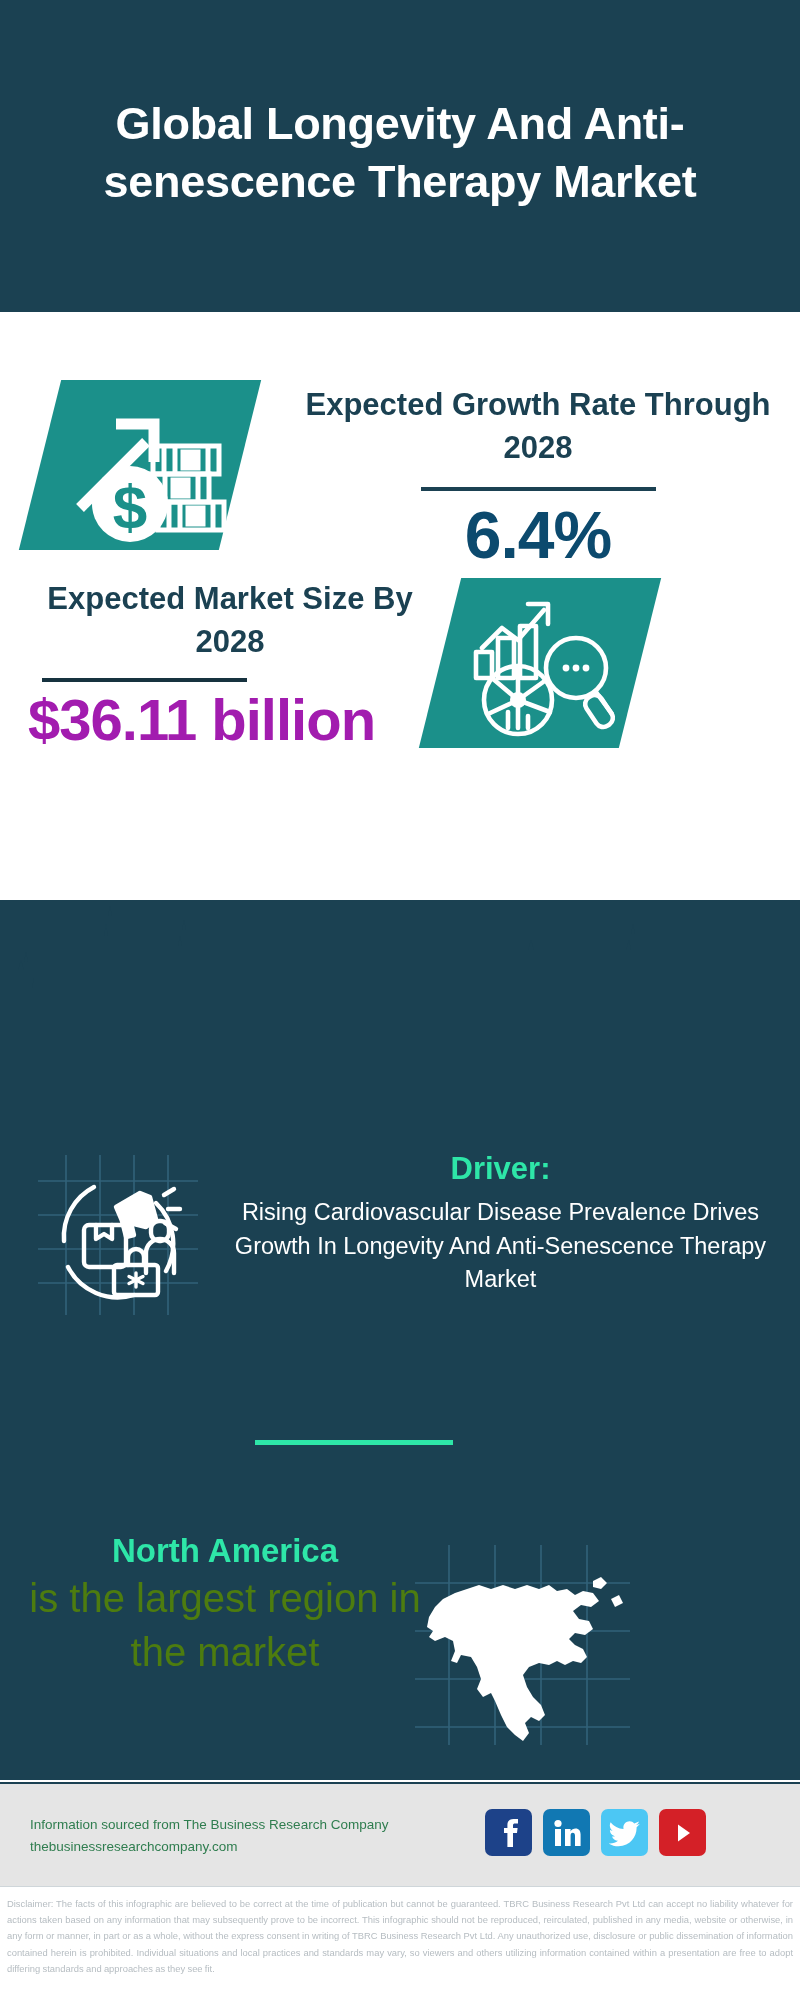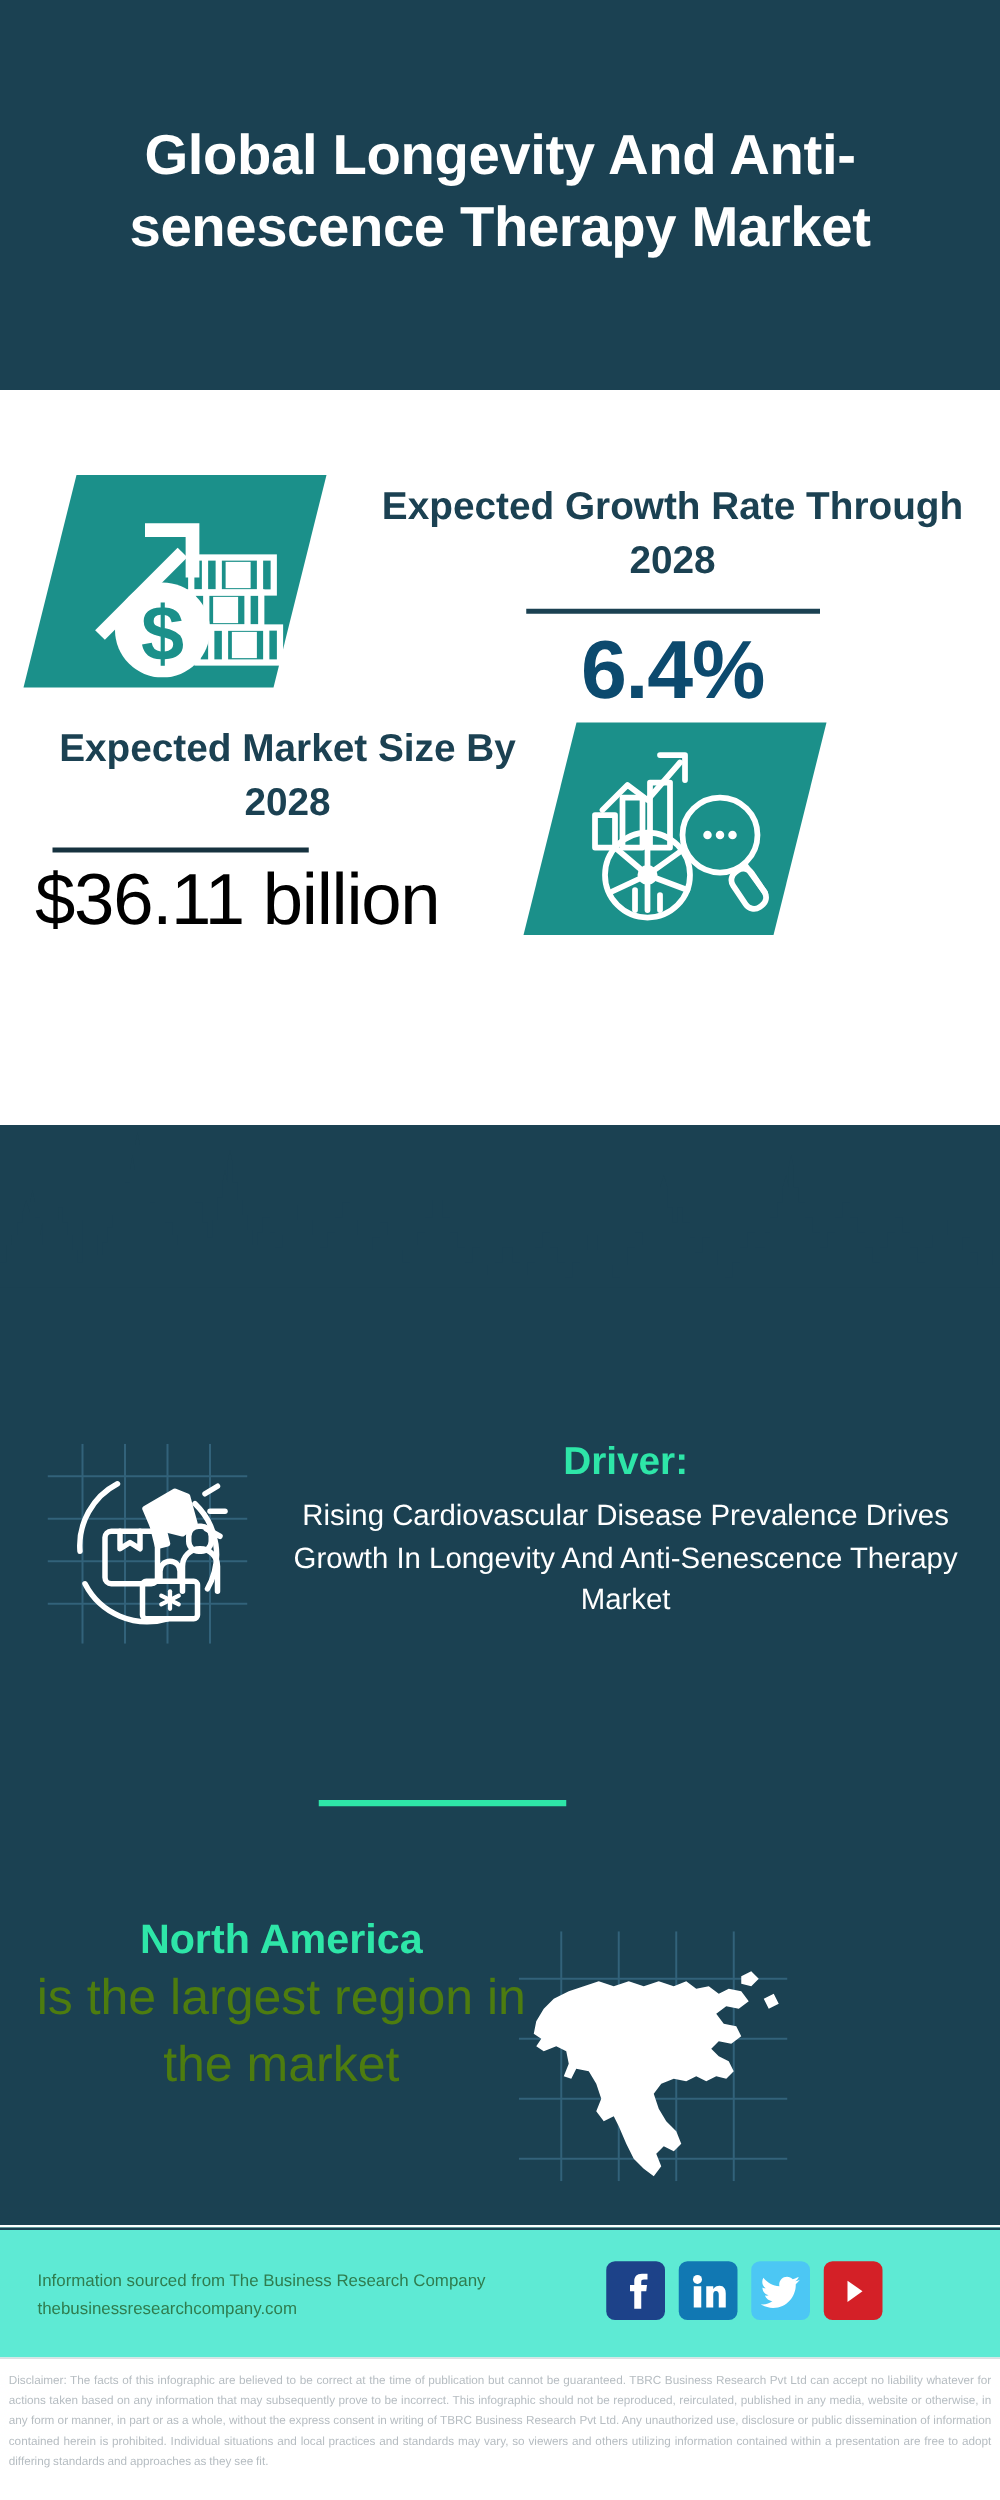--- a/index.html
+++ b/index.html
@@ -69,23 +69,23 @@
   }
   .stat2-text {
     position:absolute; left:20px; top:18px; width:420px;
     text-align:center;
   }
   .stat2-rule {
     width:205px; height:4px; background:#16323f;
     margin:14px auto 6px 22px;
   }
   .stat2-value {
-    color:#000000;
+    color:#a21caf;
     font-size:58px;
-    font-weight:normal;
+    font-weight:bold;
     line-height:1.1;
     letter-spacing:-1px;
     text-align:left;
     padding-left:8px;
   }
   .para-right {
     position:absolute; left:440px; top:18px;
     width:200px; height:170px;
     background:#1b908a;
     transform:skewX(-14deg);
@@ -153,21 +153,21 @@
     font-weight:normal;
     text-align:center;
   }
   .map-box {
     position:absolute; left:415px; top:1545px; width:215px; height:200px;
   }
 
   
   .footer {
     position:absolute; left:0; top:1782px; width:800px; height:104px;
-    background:#5eead4;
+    background:#e5e5e5;
     border-top:2px solid #1b4152;
   }
   .footer-text {
     position:absolute; left:30px; top:30px; width:460px;
     color:#2f7d4f;
     font-size:13.5px;
     line-height:1.65;
   }
   .social-row {
     position:absolute; left:485px; top:25px;

